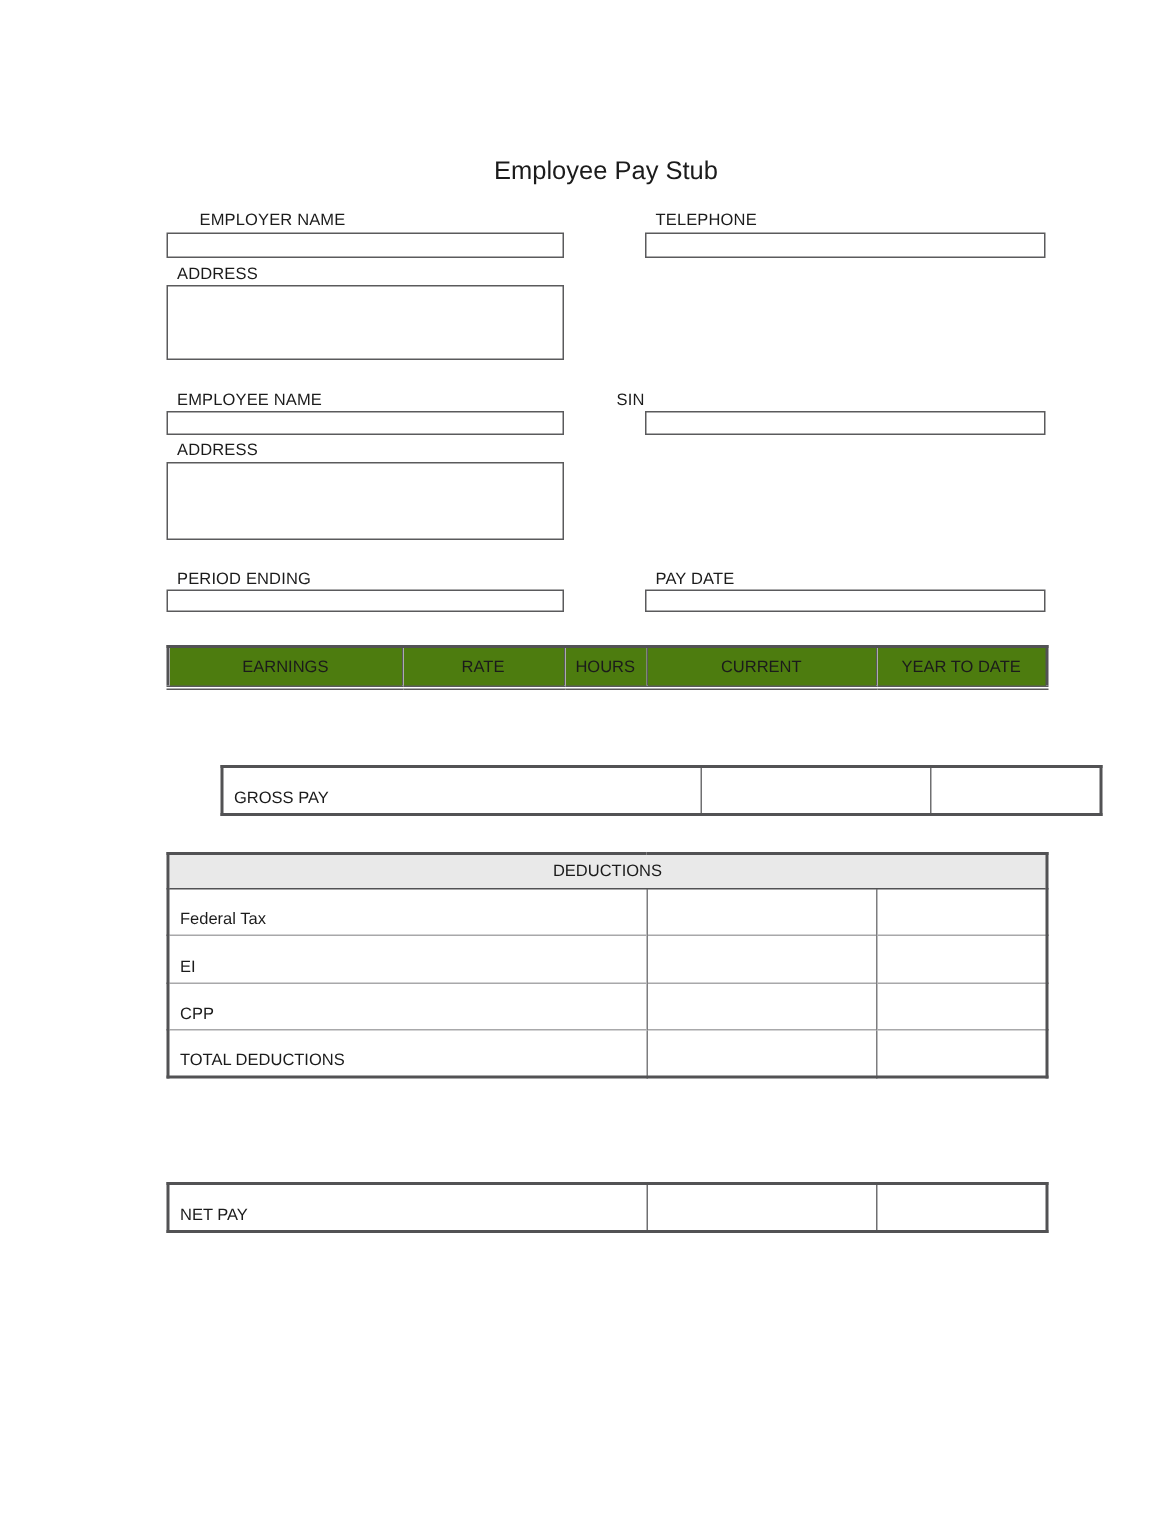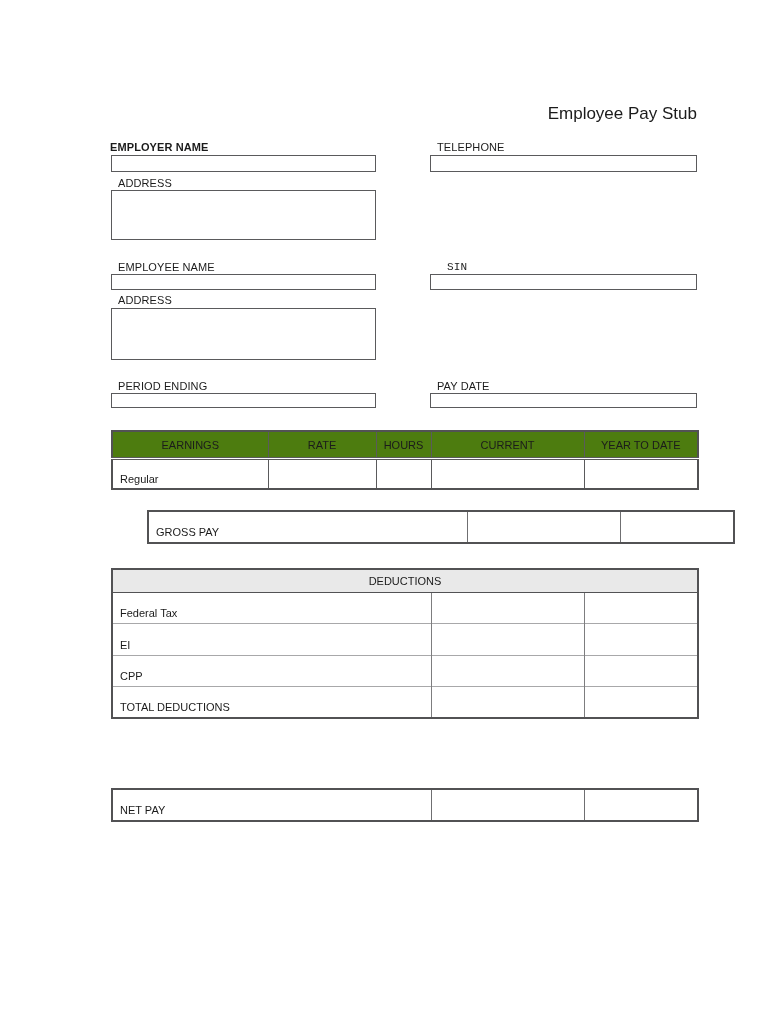--- a/index.html
+++ b/index.html
@@ -12,21 +12,21 @@
     height: 1024px;
     position: relative;
     font-family: "Liberation Sans", sans-serif;
     color: #1b1b1b;
     overflow: hidden;
   }
   .abs { position: absolute; }
 
   .page-title {
     left: 111px; top: 103px; width: 586px;
-    text-align: right;
+    text-align: center;
     font-size: 17px;
     line-height: 21px;
     font-weight: normal;
     margin: 0;
   }
 
   .field-label {
     font-size: 11px;
     line-height: 13px;
     letter-spacing: 0.1px;
@@ -107,33 +107,33 @@
 
   .detail-text { display: inline-block; margin-left: 128px; }
 
   .value-cell { padding-left: 0; }
 </style>
 </head>
 <body>
 
 <h1 class="abs page-title">Employee Pay Stub</h1>
 
-<div class="abs field-label" style="left:110px; top:141px;font-weight:bold;">EMPLOYER NAME</div>
+<div class="abs field-label" style="left:133px; top:141px;">EMPLOYER NAME</div>
 <input type="text" class="abs text-input" style="left: 111px; top: 155px; width: 265px; height: 17px;" value="">
 
 <div class="abs field-label" style="left:437px; top:141px;">TELEPHONE</div>
 <input type="text" class="abs text-input" style="left: 430px; top: 155px; width: 267px; height: 17px;" value="">
 
 <div class="abs field-label" style="left:118px; top:177px;">ADDRESS</div>
 <textarea class="abs area-input" style="left: 111px; top: 190px; width: 265px; height: 50px;" value=""></textarea>
 
 <div class="abs field-label" style="left:118px; top:261px;">EMPLOYEE NAME</div>
 <input type="text" class="abs text-input" style="left: 111px; top: 274px; width: 265px; height: 16px;" value="">
 
-<div class="abs field-label" style="left:447px; top:261px;font-family:Liberation Mono, monospace;">SIN</div>
+<div class="abs field-label" style="left:411px; top:261px;">SIN</div>
 <input type="text" class="abs text-input" style="left: 430px; top: 274px; width: 267px; height: 16px;" value="">
 
 <div class="abs field-label" style="left:118px; top:294px;">ADDRESS</div>
 <textarea class="abs area-input" style="left: 111px; top: 308px; width: 265px; height: 52px;" value=""></textarea>
 
 <div class="abs field-label" style="left:118px; top:380px;">PERIOD ENDING</div>
 <input type="text" class="abs text-input" style="left: 111px; top: 393px; width: 265px; height: 15px;" value="">
 
 <div class="abs field-label" style="left:437px; top:380px;">PAY DATE</div>
 <input type="text" class="abs text-input" style="left: 430px; top: 393px; width: 267px; height: 15px;" value="">
@@ -147,27 +147,20 @@
       <col style="width:114px">
   </colgroup>
   <tbody>
       <tr>
     <th>EARNINGS</th>
     <th>RATE</th>
     <th>HOURS</th>
     <th>CURRENT</th>
     <th>YEAR TO DATE</th>
   </tr>
-  <tr>
-    <td>Regular</td>
-    <td class="value-cell"></td>
-    <td class="value-cell"></td>
-    <td class="value-cell"></td>
-    <td class="value-cell"></td>
-  </tr>
 </tbody>
   </table>
 
 <table class="form-table summary-table gross-pay-table">
   <colgroup>
       <col style="width:319px">
       <col style="width:153px">
       <col style="width:114px">
     </colgroup>
   <tbody>

